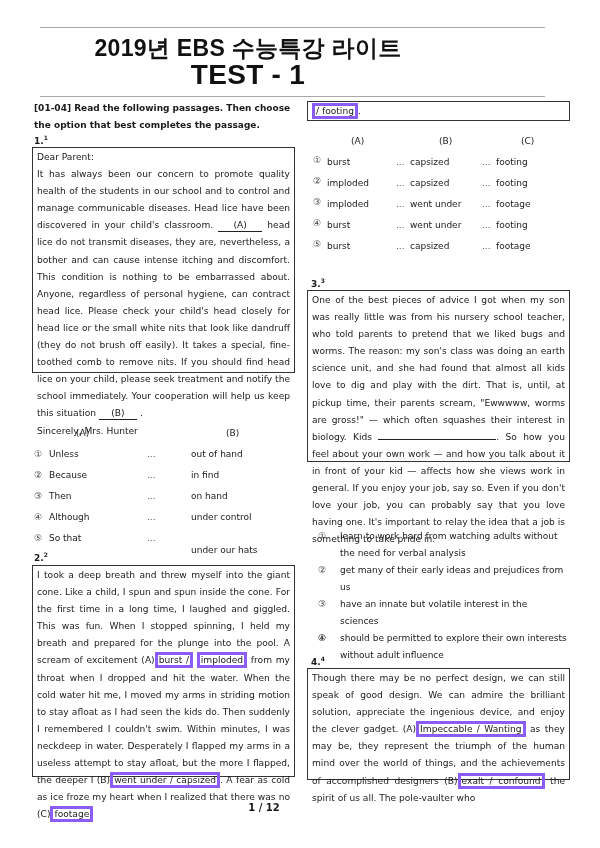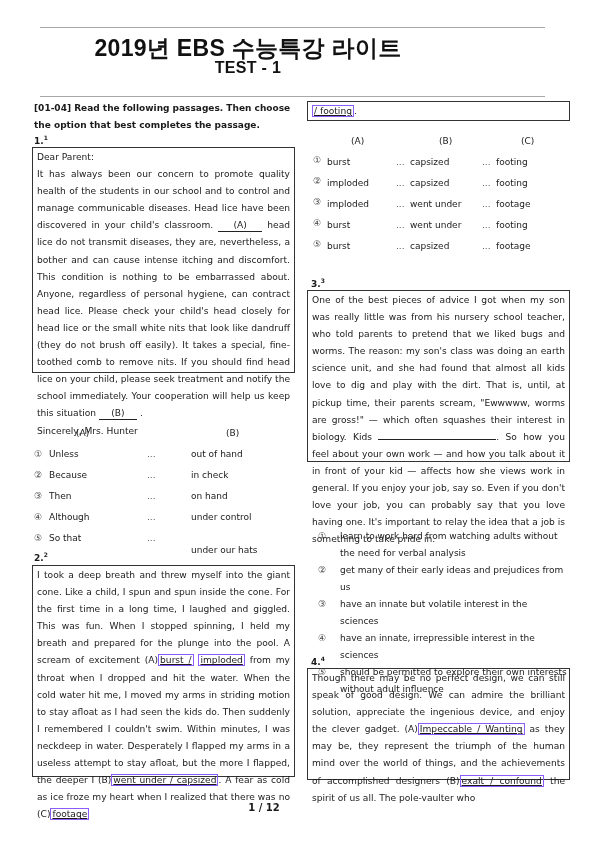--- a/index.html
+++ b/index.html
@@ -3,29 +3,29 @@
 <meta charset="utf-8">
 <style>
   html, body { margin:0; padding:0; background:#ffffff; }
   body { width:600px; height:848px; position:relative; overflow:hidden;
          font-family:"DejaVu Sans", "Liberation Sans", sans-serif; color:#1a1a1a; }
   .rule { position:absolute; left:40px; width:505px; height:1px; background:#a8a8a8; }
   .title { position:absolute; left:0; width:496px; text-align:center;
            font-family:"Liberation Sans", "DejaVu Sans", sans-serif; font-weight:bold;
            color:#111; letter-spacing:0.3px; }
   .t1 { top:33px; font-size:23px; }
-  .t2 { top:59px; font-size:16px; }
+  .t2 { top:59px; font-size:28px; }
   .instr { font-weight:bold; font-size:9px; line-height:17px; position:absolute; left:34px; top:100px; width:260px; }
   .qnum { font-weight:bold; font-size:9px; position:absolute; }
   .qnum sup { font-size:6px; vertical-align:super; }
   .box { position:absolute; border:1px solid #333; box-sizing:border-box; padding:1px 4px 0 4px;
          font-size:9.1px; line-height:17.1px; text-align:justify; }
   .box p { margin:0; }
   .blank { display:inline-block; border-bottom:1px solid #222; text-align:center; line-height:11px; }
-  .hl { border:1px solid #8b5cf6; padding:0 1px;text-decoration:underline; }
+  .hl { border:3px solid #8b5cf6; padding:0 1px; }
   .opts { position:absolute; font-size:9px; }
   .opt-row { position:absolute; white-space:nowrap; }
   .opt-row span { position:absolute; }
   .circ { font-size:9px; color:#444; }
   .page-num { position:absolute; top:802px; left:0; width:528px; text-align:center;
               font-weight:bold; font-size:10px; }
   .choices3 { position:absolute; left:318px; top:528px; width:250px; font-size:9px; line-height:17px; }
   .choice { position:relative; padding-left:22px; }
   .choice .n { position:absolute; left:0; top:0; color:#444; }
 </style>
@@ -61,21 +61,21 @@
   <div class="opt-row" style="top:21px;width:262px;height:14px;">
     <span class="circ" style="left:0;">①</span>
     <span style="left:15px;">Unless</span>
     <span style="left:113px;color:#555;">...</span>
     <span style="left:157px;">out of hand</span>
   </div>
   <div class="opt-row" style="top:42px;width:262px;height:14px;">
     <span class="circ" style="left:0;">②</span>
     <span style="left:15px;">Because</span>
     <span style="left:113px;color:#555;">...</span>
-    <span style="left:157px;">in check</span>
+    <span style="left:157px;">in find</span>
   </div>
   <div class="opt-row" style="top:63px;width:262px;height:14px;">
     <span class="circ" style="left:0;">③</span>
     <span style="left:15px;">Then</span>
     <span style="left:113px;color:#555;">...</span>
     <span style="left:157px;">on hand</span>
   </div>
   <div class="opt-row" style="top:84px;width:262px;height:14px;">
     <span class="circ" style="left:0;">④</span>
     <span style="left:15px;">Although</span>
@@ -155,21 +155,21 @@
 </div>
 
 <div class="box" style="left:307px;top:290px;width:263px;height:172px;">
   <p><span>One of the best pieces of advice I got when my son was really little was from his nursery school teacher, who told parents to pretend that we liked bugs and worms. The reason: my son's class was doing an earth science unit, and she had found that almost all kids love to dig and play with the dirt. That is, until, at pickup time, their parents scream, "Ewwwww, worms are gross!" — which often squashes their interest in biology. Kids</span> <span class="blank" style="width:118px;line-height:9px;"></span><span>. So how you feel about your own work — and how you talk about it in front of your kid — affects how she views work in general. If you enjoy your job, say so. Even if you don't love your job, you can probably say that you love having one. It's important to relay the idea that a job is something to take pride in.</span></p>
 </div>
 
 <div class="choices3">
   <div class="choice"><span class="n">①</span><span>learn to work hard from watching adults without the need for verbal analysis</span></div>
   <div class="choice"><span class="n">②</span><span>get many of their early ideas and prejudices from us</span></div>
   <div class="choice"><span class="n">③</span><span>have an innate but volatile interest in the sciences</span></div>
-  <div class="choice"><span class="n">④</span><span>have an innate, irrepressible interest in the sciences</span></div>
+  <div class="choice"><span class="n">④</span></div>
   <div class="choice"><span class="n">⑤</span><span>should be permitted to explore their own interests without adult influence</span></div>
 </div>
 
 <div class="qnum" style="left:311px;top:655px;">
   <span>4.</span><sup>4</sup>
 </div>
 
 <div class="box" style="left:307px;top:668px;width:263px;height:112px;">
   <p><span>Though there may be no perfect design, we can still speak of good design. We can admire the brilliant solution, appreciate the ingenious device, and enjoy the clever gadget. (A)</span><span class="hl">Impeccable / Wanting</span><span> as they may be, they represent the triumph of the human mind over the world of things, and the achievements of accomplished designers (B)</span><span class="hl">exalt / confound</span><span> the spirit of us all. The pole-vaulter who</span></p>
 </div>

